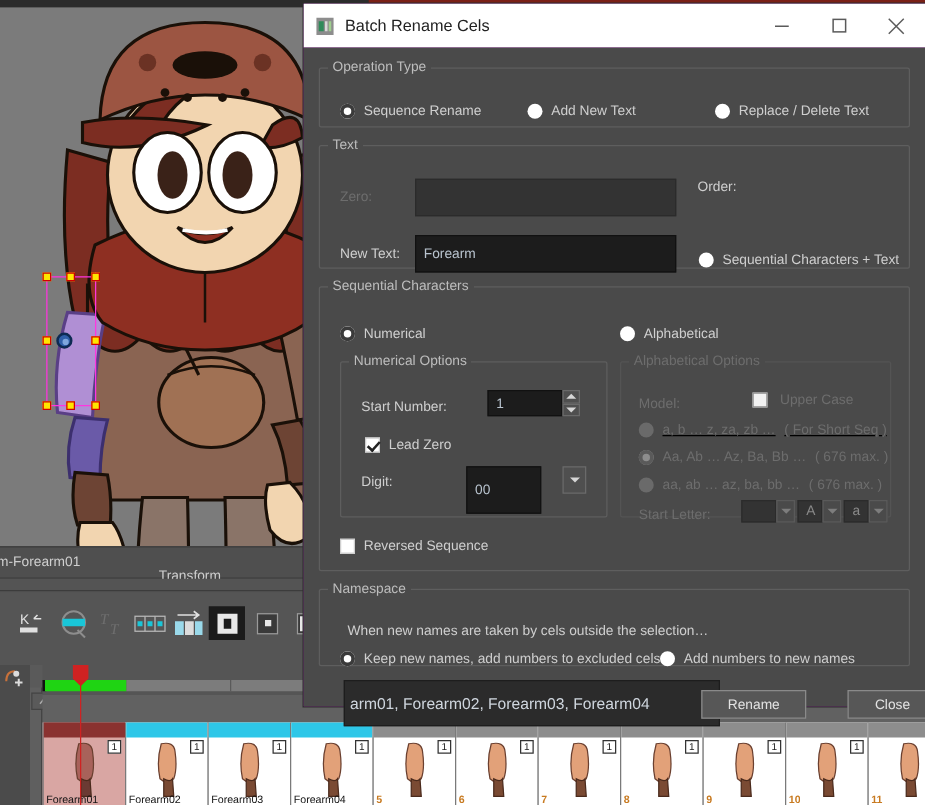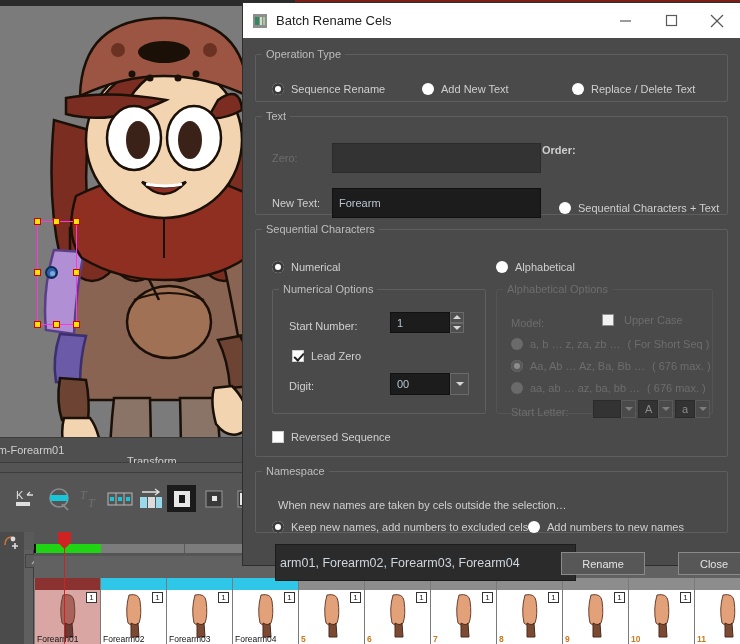--- a/index.html
+++ b/index.html
@@ -521,21 +521,21 @@
           <span class="rl">Replace / Delete Text</span>
         </div>
       </fieldset>
 
       <fieldset class="grp" style="left:12px; top:72px; width:473px; height:105px;">
         <legend>Text</legend>
         <span class="lbl dim" style="left:16px; top:30px;">Zero:</span>
         <div class="field disabled" style="left:76px; top:21px; width:209px; height:30px;"></div>
         <span class="lbl" style="left:16px; top:75px;">New Text:</span>
         <div class="field" style="left:76px; top:66px; width:209px; height:30px;">Forearm</div>
-        <span class="lbl" style="left:286px; top:22px;font-weight:bold;">Order:</span>
+        <span class="lbl" style="left:302px; top:22px;">Order:</span>
         <div class="radio" style="left:303px; top:80px;">
           <span class="dot"></span>
           <span class="rl">Sequential Characters + Text</span>
         </div>
       </fieldset>
 
       <fieldset class="grp" style="left:12px; top:185px; width:473px; height:234px;">
         <legend>Sequential Characters</legend>
 
         <div class="radio on" style="left:16px; top:26px;">
@@ -557,34 +557,34 @@
               </div>
             <div>
                 <span class="tri-dn"></span>
               </div>
           </div>
           <div class="chk on" style="left:19px; top:55px;">
             <span class="box"></span>
             <span class="cl">Lead Zero</span>
           </div>
           <span class="lbl" style="left:16px; top:85px;">Digit:</span>
-          <div class="field" style="left:117px; top:78px; width:60px; height:22px;">00</div>
+          <div class="field" style="left:100px; top:78px; width:60px; height:38px;">00</div>
           <div class="ddbtn" style="left:177px; top:78px; width:19px; height:22px;">
             <span class="tri-dn"></span>
           </div>
         </fieldset>
 
         <fieldset class="grp disabled" style="left:240px; top:48px; width:217px; height:131px;">
           <legend>Alphabetical Options</legend>
           <span class="lbl dim" style="left:14px; top:22px;">Model:</span>
           <div class="chk dis" style="left:105px; top:19px;">
             <span class="box"></span>
             <span class="cl">Upper Case</span>
           </div>
-          <div class="radio dis" style="left:14px; top:43px;">
+          <div class="radio dis" style="left:14px; top:43px;text-decoration:underline;">
             <span class="dot"></span>
             <span class="rl">a, b … z, za, zb …</span>
             <span class="rl">( For Short Seq )</span>
           </div>
           <div class="radio dis on" style="left:14px; top:65px;">
             <span class="dot"></span>
             <span class="rl">Aa, Ab … Az, Ba, Bb …</span>
             <span class="rl">( 676 max. )</span>
           </div>
           <div class="radio dis" style="left:14px; top:87px;">

